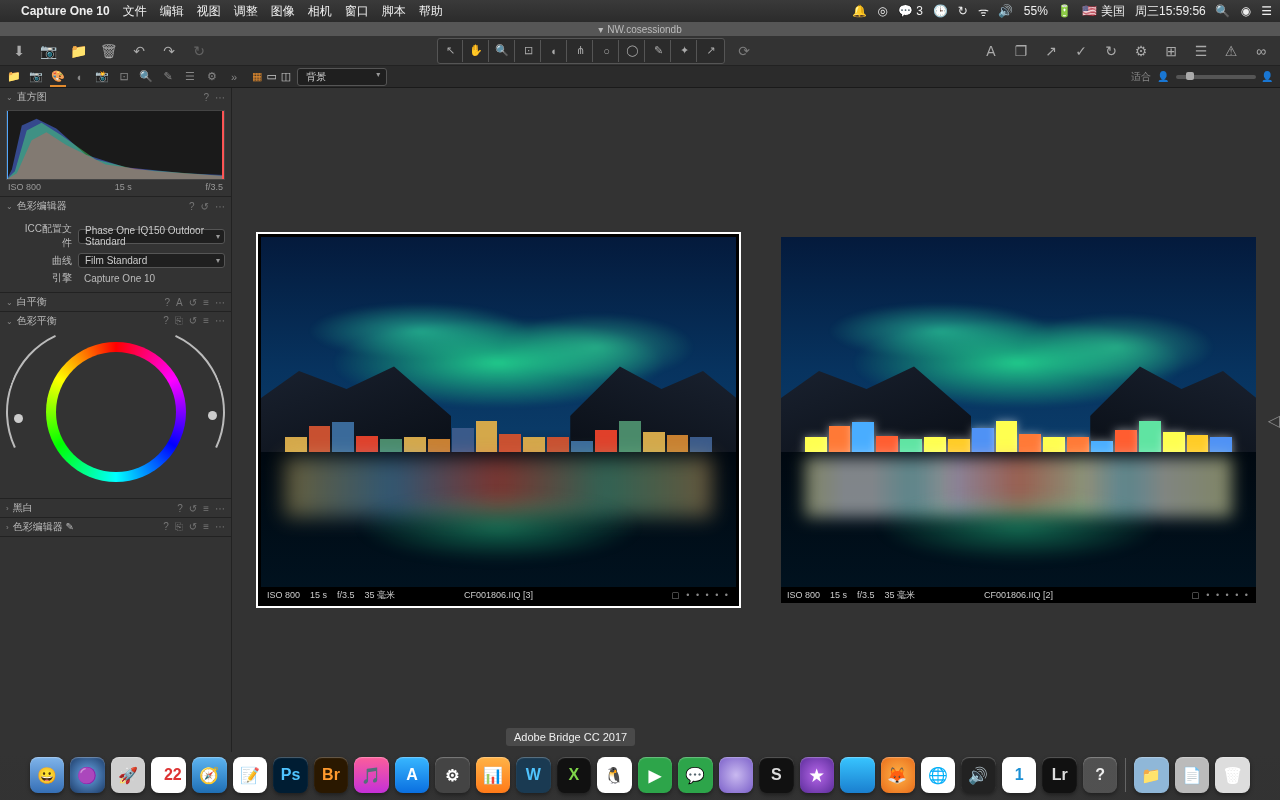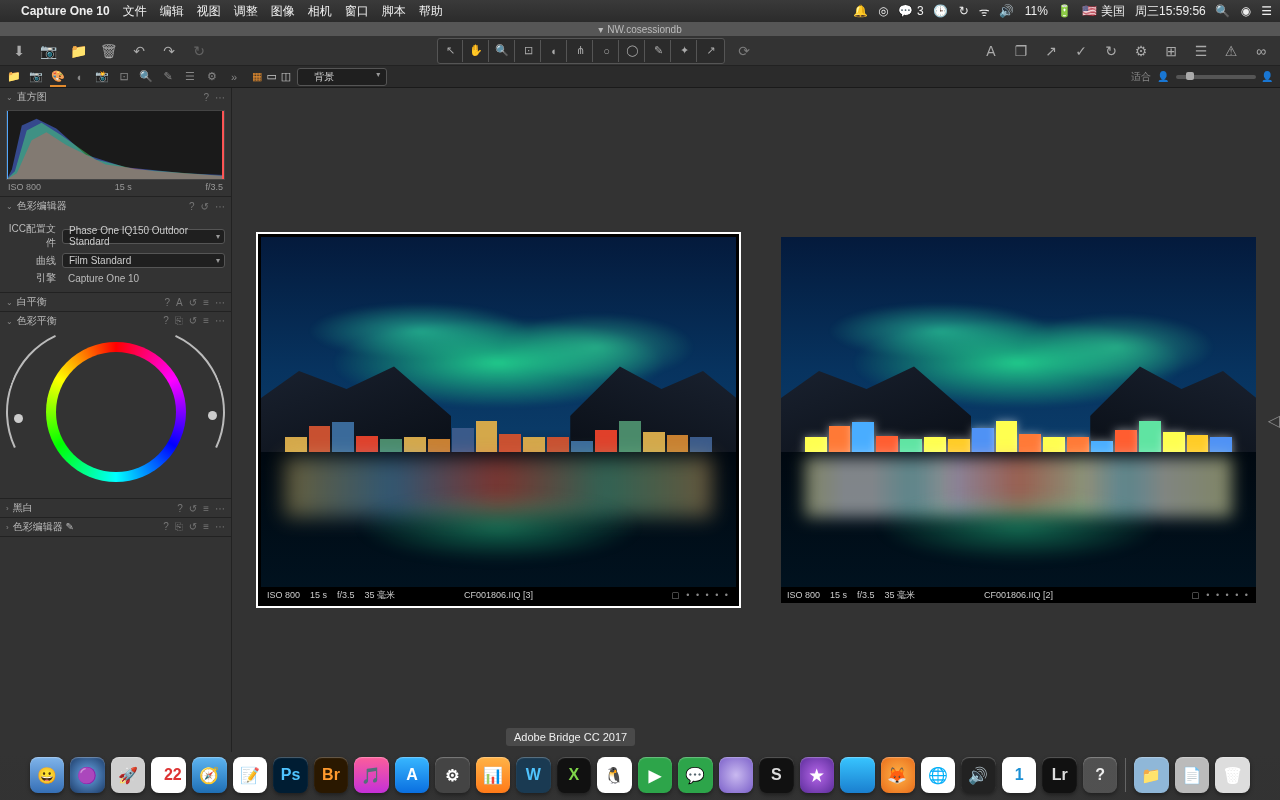--- a/index.html
+++ b/index.html
@@ -24,21 +24,21 @@
 .toolbar .center .tbtn:last-child { border-right:none; }
 .tico { color:#aaa; font-size:14px; width:18px; height:18px; display:inline-flex; align-items:center; justify-content:center; }
 .orange { color:#e38b2e; }
 
 
 .tabstrip { height: 22px; background: #2b2b2b; display:flex; align-items:center; padding:0 6px; border-bottom:1px solid #1a1a1a; }
 .tabstrip .tabicons { display:flex; gap:6px; align-items:center; }
 .tabstrip .tabicons .ti { width:16px; height:16px; display:flex; align-items:center; justify-content:center; color:#888; }
 .tabstrip .tabicons .ti.active { color:#e38b2e; border-bottom:2px solid #e38b2e; padding-bottom:2px; margin-bottom:-4px; }
 .tabstrip .viewctrls { margin-left:10px; display:flex; gap:4px; align-items:center; }
-.tabstrip .bgselect { margin-left:6px; background:#1f1f1f; border:1px solid #555; border-radius:3px; padding:1px 26px 1px 16px; color:#ccc; font-size:10px; position:relative; min-width:90px; }
+.tabstrip .bgselect { margin-left:6px; background:#1f1f1f; border:1px solid #555; border-radius:3px; padding:1px 26px 1px 8px; color:#ccc; font-size:10px; position:relative; min-width:90px; }
 .tabstrip .bgselect::after { content:"▾"; position:absolute; right:6px; top:1px; color:#999; font-size:8px; }
 .tabstrip .right { margin-left:auto; display:flex; gap:6px; align-items:center; color:#888; font-size:10px; }
 .mini-slider { width:80px; height:4px; background:#555; border-radius:2px; position:relative; }
 .mini-slider::after { content:""; position:absolute; left:10px; top:-3px; width:8px; height:8px; border-radius:2px; background:#aaa; }
 
 
 .main { display:flex; height: calc(800px - 22px - 14px - 30px - 22px - 48px); }
 .sidebar { width:232px; background:#333333; border-right:1px solid #222; overflow:hidden; display:flex; flex-direction:column; }
 .viewer { flex:1; background:#333333; display:flex; align-items:center; justify-content:center; gap:40px; padding:20px; position:relative; }
 
@@ -50,21 +50,21 @@
 .panel-head .tools { display:flex; gap:6px; color:#777; font-size:10px; }
 .panel-body { padding:4px 6px; }
 
 
 .histo { height:70px; background:#1a1a1a; border:1px solid #444; position:relative; overflow:hidden; }
 .histo svg { width:100%; height:100%; }
 .histo-info { display:flex; justify-content:space-between; color:#999; font-size:9px; padding:2px 2px 0; }
 
 
 .frow { display:flex; align-items:center; margin:3px 0; font-size:10px; }
-.frow .lbl { width:56px; text-align:right; color:#bbb; padding-right:6px; }
+.frow .lbl { width:56px; text-align:right; color:#bbb; padding-right:6px;margin-left:16px; }
 .frow .sel { flex:1; background:#1f1f1f; border:1px solid #555; border-radius:3px; padding:1px 18px 1px 6px; color:#ccc; position:relative; font-size:10px; height:15px; display:flex; align-items:center; }
 .frow .sel::after { content:"▾"; position:absolute; right:4px; color:#999; font-size:8px; }
 .frow .val { color:#bbb; padding-left:6px; }
 .frow .slider { flex:1; height:4px; background:#555; margin:0 6px; position:relative; border-radius:2px; }
 .frow .slider .thumb { position:absolute; top:-3px; width:8px; height:8px; background:#ccc; border-radius:2px; }
 .frow .num { width:40px; background:#1f1f1f; border:1px solid #555; color:#ccc; text-align:right; padding:1px 3px; font-size:10px; }
 
 
 .subtabs { display:flex; }
 .subtab { flex:1; text-align:center; padding:3px 0; font-size:10px; color:#999; border-bottom:1px solid #444; }
@@ -128,21 +128,21 @@
     <span>帮助</span>
   </div>
   <div class="right">
     <span>🔔</span>
     <span>◎</span>
     <span>💬 <span>3</span></span>
     <span>🕒</span>
     <span>↻</span>
     <span>ᯤ</span>
     <span>🔊</span>
-    <span>11%</span>
+    <span>55%</span>
     <span>🔋</span>
     <span>🇺🇸 <span>美国</span></span>
     <span>周三15:59:56</span>
     <span>🔍</span>
     <span>◉</span>
     <span>☰</span>
   </div>
 </div>
 
 <div class="titlebar">

